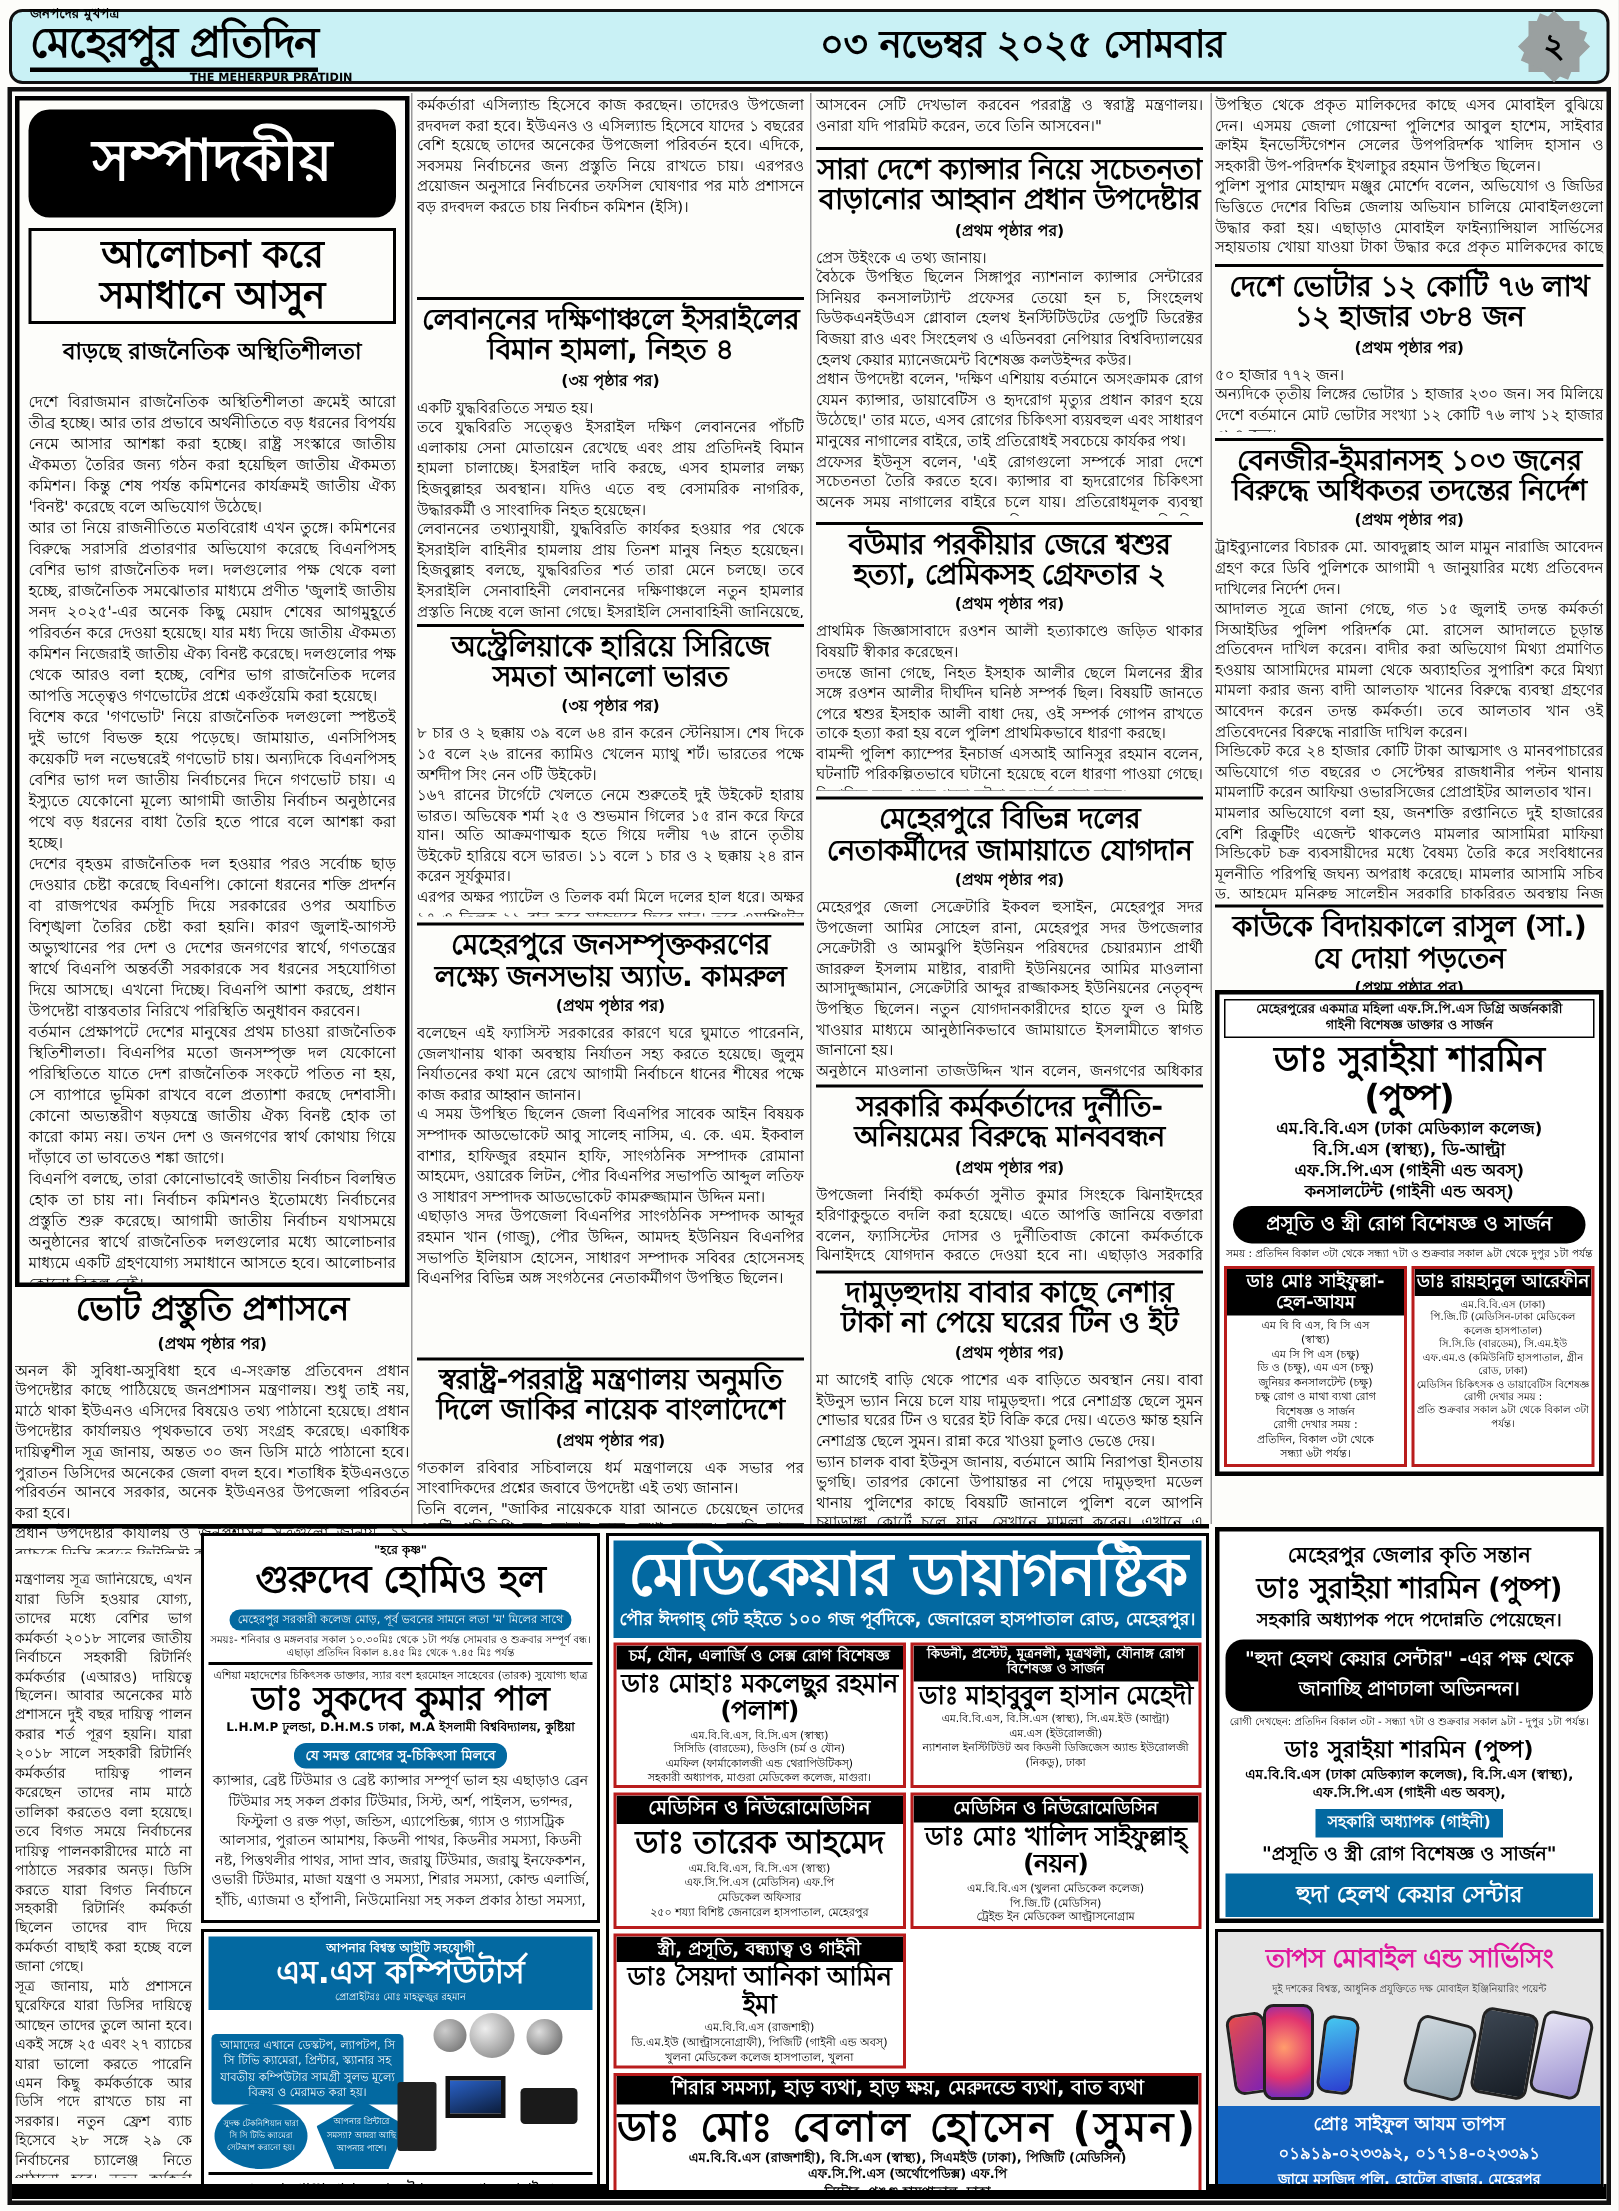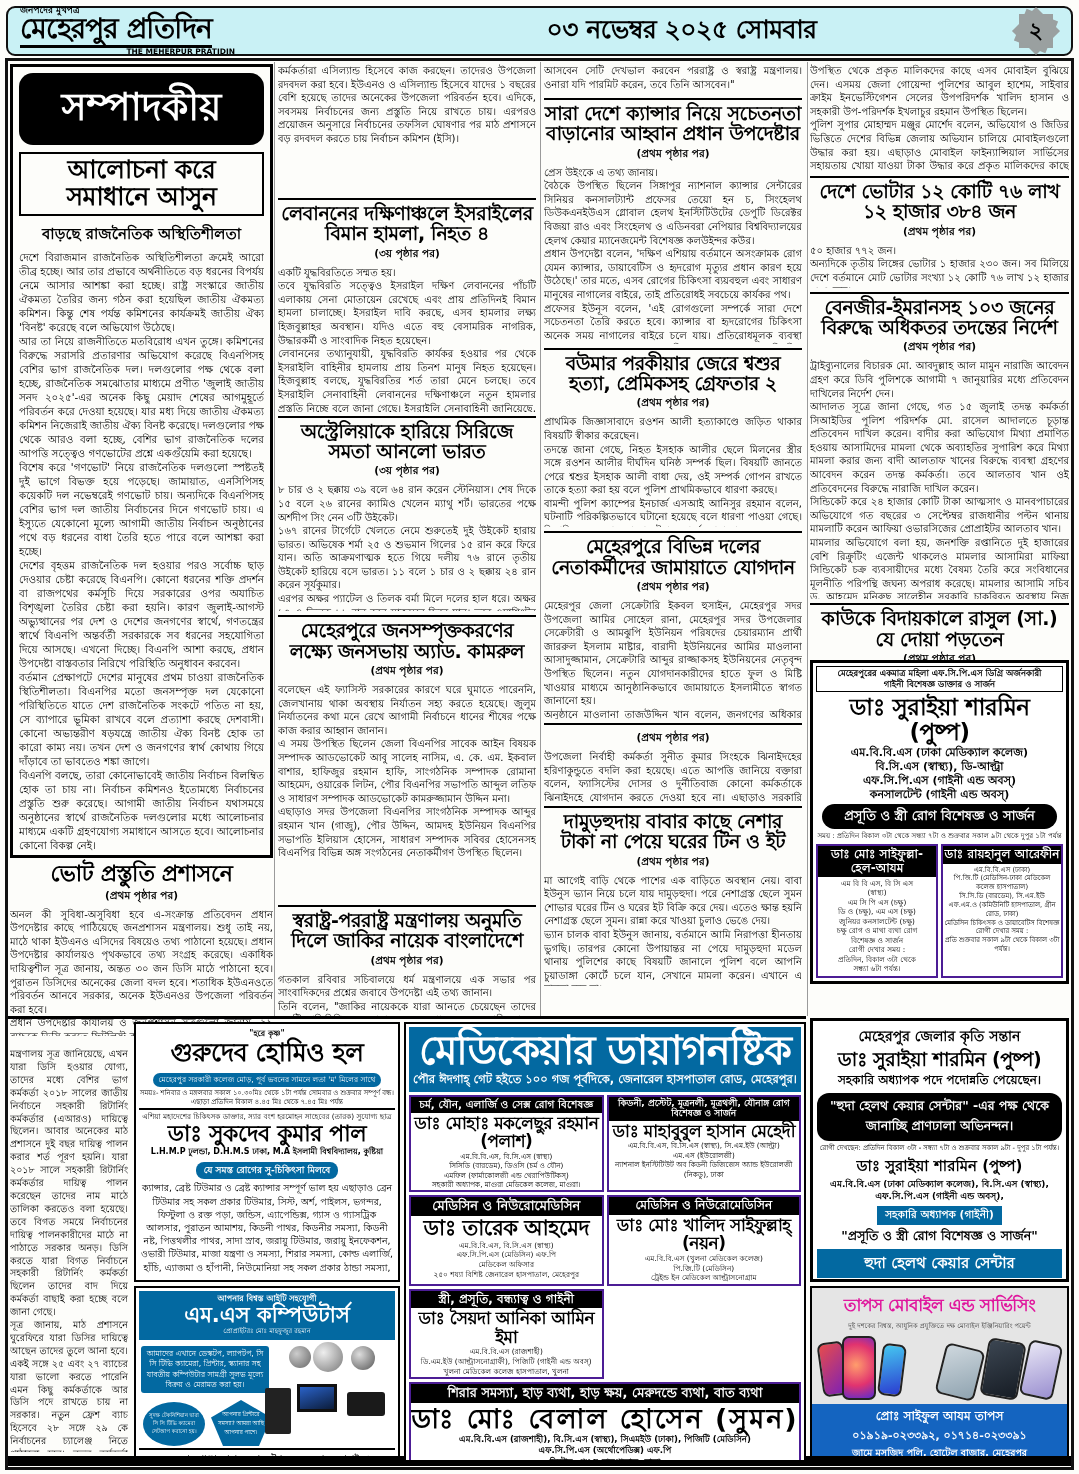--- a/index.html
+++ b/index.html
@@ -29,21 +29,21 @@
 .star i:nth-child(3){transform:rotate(22deg)}
 .star span{position:relative;font-size:22px;font-weight:bold}
 #frame{position:absolute;left:5px;right:5px;top:58px;height:1412px;border:3px solid #111}
 .edbox{border:3px solid #000;padding:6px;overflow:hidden}
 .edban{background:#000;color:#fff;border-radius:14px;text-align:center;font-size:38px;font-weight:bold;padding:4px 0}
 .edhl{border:2px solid #000;margin-top:7px;padding:3px 2px;font-size:25px}
 .adbox{border:3px solid #000;background:#fff;overflow:hidden}
 .pill{background:#000;color:#fff;border-radius:16px;text-align:center;font-weight:bold}
 .docband{background:#000;color:#fff;text-align:center;font-weight:bold;font-size:12px;padding:2px 1px;line-height:1.1}
 .sm{font-size:8px;line-height:1.3;text-align:center}
-.cell{border:2px solid #4c1d95;overflow:hidden}
+.cell{border:2px solid #b91c1c;overflow:hidden}
 .spec{background:#000;color:#fff;font-weight:bold;text-align:center;font-size:10.5px;padding:2px 1px;line-height:1.1}
 .dname{font-weight:bold;text-align:center;font-size:17px;letter-spacing:-.5px;line-height:1.1;margin-top:1px}
 .phone{border-radius:7px;border:2px solid #222;position:absolute}
 </style>
 </head>
 <body>
 
 <div id="page">
 
   <div id="hdr">
@@ -64,21 +64,21 @@
   <div id="frame"></div>
   <div class="vr" style="left:274px"></div>
   <div class="vr" style="left:540px"></div>
   <div class="vr" style="left:807px"></div>
   <div class="ab" style="left:8px;top:1016px;width:798px;height:3px;background:#000"></div>
   <div class="ab" style="left:8px;top:1456px;width:1063px;height:10px;background:#000"></div>
 
   <div class="ab edbox" style="left:10px;top:64px;width:263px;height:794px">
     <div class="edban">সম্পাদকীয়</div>
     <div class="hl edhl">আলোচনা করে সমাধানে আসুন</div>
-    <div class="ctr b" style="font-size:15px;margin:6px 0 3px">বাড়ছে রাজনৈতিক অস্থিতিশীলতা</div>
+    <div class="ctr b" style="font-size:15px;margin:6px 0 14px">বাড়ছে রাজনৈতিক অস্থিতিশীলতা</div>
     <div class="bd pre" style="font-size:10.3px;height:612px">দেশে বিরাজমান রাজনৈতিক অস্থিতিশীলতা ক্রমেই আরো তীব্র হচ্ছে। আর তার প্রভাবে অর্থনীতিতে বড় ধরনের বিপর্যয় নেমে আসার আশঙ্কা করা হচ্ছে। রাষ্ট্র সংস্কারে জাতীয় ঐকমত্য তৈরির জন্য গঠন করা হয়েছিল জাতীয় ঐকমত্য কমিশন। কিন্তু শেষ পর্যন্ত কমিশনের কার্যক্রমই জাতীয় ঐক্য 'বিনষ্ট' করেছে বলে অভিযোগ উঠেছে।
 আর তা নিয়ে রাজনীতিতে মতবিরোধ এখন তুঙ্গে। কমিশনের বিরুদ্ধে সরাসরি প্রতারণার অভিযোগ করেছে বিএনপিসহ বেশির ভাগ রাজনৈতিক দল। দলগুলোর পক্ষ থেকে বলা হচ্ছে, রাজনৈতিক সমঝোতার মাধ্যমে প্রণীত 'জুলাই জাতীয় সনদ ২০২৫'-এর অনেক কিছু মেয়াদ শেষের আগমুহূর্তে পরিবর্তন করে দেওয়া হয়েছে। যার মধ্য দিয়ে জাতীয় ঐকমত্য কমিশন নিজেরাই জাতীয় ঐক্য বিনষ্ট করেছে। দলগুলোর পক্ষ থেকে আরও বলা হচ্ছে, বেশির ভাগ রাজনৈতিক দলের আপত্তি সত্ত্বেও গণভোটের প্রশ্নে একগুঁয়েমি করা হয়েছে।
 বিশেষ করে 'গণভোট' নিয়ে রাজনৈতিক দলগুলো স্পষ্টতই দুই ভাগে বিভক্ত হয়ে পড়েছে। জামায়াত, এনসিপিসহ কয়েকটি দল নভেম্বরেই গণভোট চায়। অন্যদিকে বিএনপিসহ বেশির ভাগ দল জাতীয় নির্বাচনের দিনে গণভোট চায়। এ ইস্যুতে যেকোনো মূল্যে আগামী জাতীয় নির্বাচন অনুষ্ঠানের পথে বড় ধরনের বাধা তৈরি হতে পারে বলে আশঙ্কা করা হচ্ছে।
 দেশের বৃহত্তম রাজনৈতিক দল হওয়ার পরও সর্বোচ্চ ছাড় দেওয়ার চেষ্টা করেছে বিএনপি। কোনো ধরনের শক্তি প্রদর্শন বা রাজপথের কর্মসূচি দিয়ে সরকারের ওপর অযাচিত বিশৃঙ্খলা তৈরির চেষ্টা করা হয়নি। কারণ জুলাই-আগস্ট অভ্যুত্থানের পর দেশ ও দেশের জনগণের স্বার্থে, গণতন্ত্রের স্বার্থে বিএনপি অন্তর্বর্তী সরকারকে সব ধরনের সহযোগিতা দিয়ে আসছে। এখনো দিচ্ছে। বিএনপি আশা করছে, প্রধান উপদেষ্টা বাস্তবতার নিরিখে পরিস্থিতি অনুধাবন করবেন।
 বর্তমান প্রেক্ষাপটে দেশের মানুষের প্রথম চাওয়া রাজনৈতিক স্থিতিশীলতা। বিএনপির মতো জনসম্পৃক্ত দল যেকোনো পরিস্থিতিতে যাতে দেশ রাজনৈতিক সংকটে পতিত না হয়, সে ব্যাপারে ভূমিকা রাখবে বলে প্রত্যাশা করছে দেশবাসী। কোনো অভ্যন্তরীণ ষড়যন্ত্রে জাতীয় ঐক্য বিনষ্ট হোক তা কারো কাম্য নয়। তখন দেশ ও জনগণের স্বার্থ কোথায় গিয়ে দাঁড়াবে তা ভাবতেও শঙ্কা জাগে।
 বিএনপি বলছে, তারা কোনোভাবেই জাতীয় নির্বাচন বিলম্বিত হোক তা চায় না। নির্বাচন কমিশনও ইতোমধ্যে নির্বাচনের প্রস্তুতি শুরু করেছে। আগামী জাতীয় নির্বাচন যথাসময়ে অনুষ্ঠানের স্বার্থে রাজনৈতিক দলগুলোর মধ্যে আলোচনার মাধ্যমে একটি গ্রহণযোগ্য সমাধানে আসতে হবে। আলোচনার কোনো বিকল্প নেই।</div>
   </div>
 
   <div class="ab" style="left:10px;top:862px;width:263px">
     <div class="hl" style="font-size:22px">ভোট প্রস্তুতি প্রশাসনে</div>
@@ -141,20 +141,21 @@
 এদিকে রোববার সকালে নিহতের লাশ ময়নাতদন্ত শেষে পরিবারের কাছে হস্তান্তর করা হয়েছে। ঘটনার পর এলাকায় শোকের ছায়া নেমে এসেছে।</div>
     </div>
     <div class="art">
       <div class="hl h2">মেহেরপুরে বিভিন্ন দলের নেতাকর্মীদের জামায়াতে যোগদান</div>
       <div class="cnt">(প্রথম পৃষ্ঠার পর)</div>
       <div class="bd pre" style="height:120px">মেহেরপুর জেলা সেক্রেটারি ইকবল হুসাইন, মেহেরপুর সদর উপজেলা আমির সোহেল রানা, মেহেরপুর সদর উপজেলার সেক্রেটারী ও আমঝুপি ইউনিয়ন পরিষদের চেয়ারম্যান প্রার্থী জাররুল ইসলাম মাষ্টার, বারাদী ইউনিয়নের আমির মাওলানা আসাদুজ্জামান, সেক্রেটারি আব্দুর রাজ্জাকসহ ইউনিয়নের নেতৃবৃন্দ উপস্থিত ছিলেন। নতুন যোগদানকারীদের হাতে ফুল ও মিষ্টি খাওয়ার মাধ্যমে আনুষ্ঠানিকভাবে জামায়াতে ইসলামীতে স্বাগত জানানো হয়।
 অনুষ্ঠানে মাওলানা তাজউদ্দিন খান বলেন, জনগণের অধিকার প্রতিষ্ঠা ও ন্যায়ের সমাজ গঠনের আন্দোলনে জামায়াতে ইসলামী সবসময় জনগণের পাশে আছে। এই যোগদান আমাদের সংগঠনকে আরও শক্তিশালী করবে।
 স্থানীয় নেতৃবৃন্দ জানান, নির্বাচনের আগে বিএনপিসহ বিভিন্ন নেতাকর্মীদের জামায়াতে যোগদান রাজনৈতিক অঙ্গনে নতুন সমীকরণ তৈরি করেছে বলে জানান।</div>
     </div>
     <div class="art">
+      <div class="hl h2">সরকারি কর্মকর্তাদের দুর্নীতি-অনিয়মের বিরুদ্ধে মানববন্ধন</div>
       <div class="cnt">(প্রথম পৃষ্ঠার পর)</div>
       <div class="bd pre" style="height:52px">উপজেলা নির্বাহী কর্মকর্তা সুনীত কুমার সিংহকে ঝিনাইদহের হরিণাকুন্ডুতে বদলি করা হয়েছে। এতে আপত্তি জানিয়ে বক্তারা বলেন, ফ্যাসিস্টের দোসর ও দুর্নীতিবাজ কোনো কর্মকর্তাকে ঝিনাইদহে যোগদান করতে দেওয়া হবে না। এছাড়াও সরকারি দপ্তরের বিভিন্ন অনিয়ম ও দুর্নীতি বন্ধের দাবি জানানো হয়েছে মানববন্ধন থেকে।</div>
     </div>
     <div class="art">
       <div class="hl h2">দামুড়হুদায় বাবার কাছে নেশার টাকা না পেয়ে ঘরের টিন ও ইট</div>
       <div class="cnt">(প্রথম পৃষ্ঠার পর)</div>
       <div class="bd pre" style="height:112px">মা আগেই বাড়ি থেকে পাশের এক বাড়িতে অবস্থান নেয়। বাবা ইউনুস ভ্যান নিয়ে চলে যায় দামুড়হুদা। পরে নেশাগ্রস্ত ছেলে সুমন শোভার ঘরের টিন ও ঘরের ইট বিক্রি করে দেয়। এতেও ক্ষান্ত হয়নি নেশাগ্রস্ত ছেলে সুমন। রান্না করে খাওয়া চুলাও ভেঙে দেয়।
 ভ্যান চালক বাবা ইউনুস জানায়, বর্তমানে আমি নিরাপত্তা হীনতায় ভুগছি। তারপর কোনো উপায়ান্তর না পেয়ে দামুড়হুদা মডেল থানায় পুলিশের কাছে বিষয়টি জানালে পুলিশ বলে আপনি চুয়াডাঙ্গা কোর্টে চলে যান, সেখানে মামলা করেন। এখানে এ মামলা হবে না।
 ক্ষুব্ধ বাবা কোনো দিক না ভেবে সোজা শান্তি বাজায় চলে আসে। এসে সাংবাদিকদের নিকট ফোন দেয়। সাথে সাথে সাংবাদিকরা হাজির হয় ঐ বাসায়। সাংবাদিকরা সরজমিনে গেলে মেলে ঘটনার সত্যতা।
 তিনি বললেন, বাবা তোমরা আমাদের সন্তানের মতো, একটা কিছু ব্যবস্থা করো। তা নাহলে, আমরা যেকোনো মুহূর্তে খুন হয়ে যেতে পারি। তাই প্রশাসনের সুদৃষ্টি কামনা করছে ভুক্তভোগী মহল।</div>
@@ -279,21 +280,21 @@
 
   </div>
 
   <div class="ab adbox" style="left:134px;top:1286px;width:266px;height:172px;padding:3px;border-width:2px">
     <div class="bb ctr" style="padding:1px 0 3px">
       <div class="b" style="font-size:8px">আপনার বিশ্বস্ত আইটি সহযোগী</div>
       <div class="b" style="font-size:21px;line-height:1">এম.এস কম্পিউটার্স</div>
       <div style="font-size:6.5px">প্রোপ্রাইটরঃ মোঃ মাহফুজুর রহমান</div>
     </div>
     <div style="position:relative;height:108px">
-      <div class="bb" style="position:absolute;left:2px;top:6px;width:128px;font-size:7.6px;line-height:1.35;padding:3px;text-align:center;border-radius:3px">আমাদের এখানে ডেস্কটপ, ল্যাপটপ, সি সি টিভি ক্যামেরা, প্রিন্টার, স্ক্যানার সহ যাবতীয় কম্পিউটার সামগ্রী সুলভ মূল্যে বিক্রয় ও মেরামত করা হয়।</div>
+      <div class="bb" style="position:absolute;left:2px;top:16px;width:128px;font-size:7.6px;line-height:1.35;padding:3px;text-align:center;border-radius:3px">আমাদের এখানে ডেস্কটপ, ল্যাপটপ, সি সি টিভি ক্যামেরা, প্রিন্টার, স্ক্যানার সহ যাবতীয় কম্পিউটার সামগ্রী সুলভ মূল্যে বিক্রয় ও মেরামত করা হয়।</div>
       <div class="bb" style="position:absolute;left:4px;top:62px;width:62px;height:44px;border-radius:50%;font-size:5.4px;display:flex;align-items:center;justify-content:center;text-align:center;padding:3px">সুদক্ষ টেকনিশিয়ান দ্বারা সি সি টিভি ক্যামেরা সেটআপ করানো হয়।</div>
       <div class="bb" style="position:absolute;left:72px;top:60px;width:60px;height:46px;clip-path:polygon(50% 0,100% 38%,80% 100%,20% 100%,0 38%);font-size:5.6px;display:flex;align-items:center;justify-content:center;text-align:center;padding:4px">আপনার প্রিন্টারে সমস্যা? আমরা আছি আপনার পাশে।</div>
       <div style="position:absolute;right:52px;top:2px;width:30px;height:30px;border-radius:50%;background:radial-gradient(circle at 35% 35%,#eee,#777)"></div>
       <div style="position:absolute;right:20px;top:6px;width:24px;height:24px;border-radius:50%;background:radial-gradient(circle at 35% 35%,#ddd,#555)"></div>
       <div style="position:absolute;right:84px;top:6px;width:22px;height:22px;border-radius:50%;background:radial-gradient(circle at 35% 35%,#ccc,#666)"></div>
       <div style="position:absolute;right:58px;top:44px;width:40px;height:28px;background:linear-gradient(160deg,#2a62c8,#0b1c3a);border:3px solid #111"></div>
       <div style="position:absolute;right:10px;top:52px;width:38px;height:24px;background:#1a1a1a;border-radius:3px"></div>
       <div style="position:absolute;right:104px;top:48px;width:26px;height:46px;background:#222;border-radius:2px"></div>
     </div>
     <div class="ctr b" style="font-size:9px;border-top:2px solid #000;padding-top:2px">এস আর পাঞ্জা, পুরাতন বাস স্ট্যান্ড, মেহেরপুর। মোবাইলঃ ০১৭৭২-৯১৯৪০৭</div>

